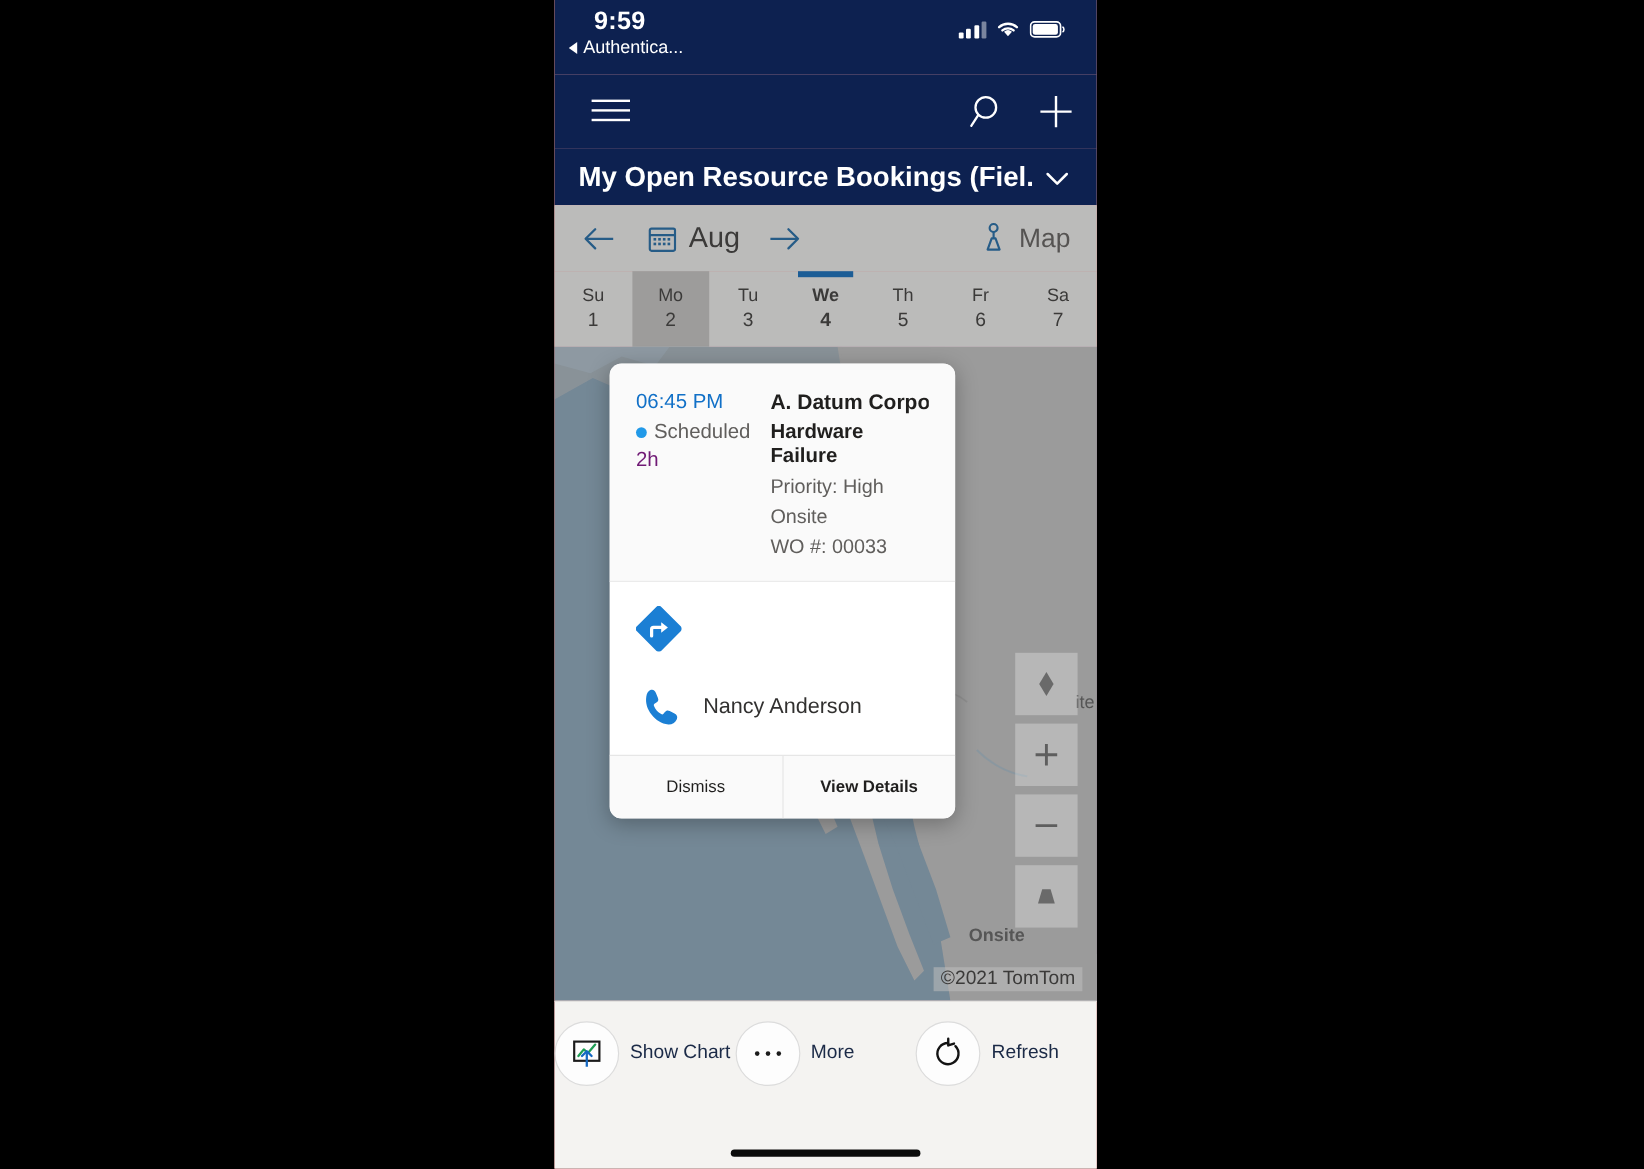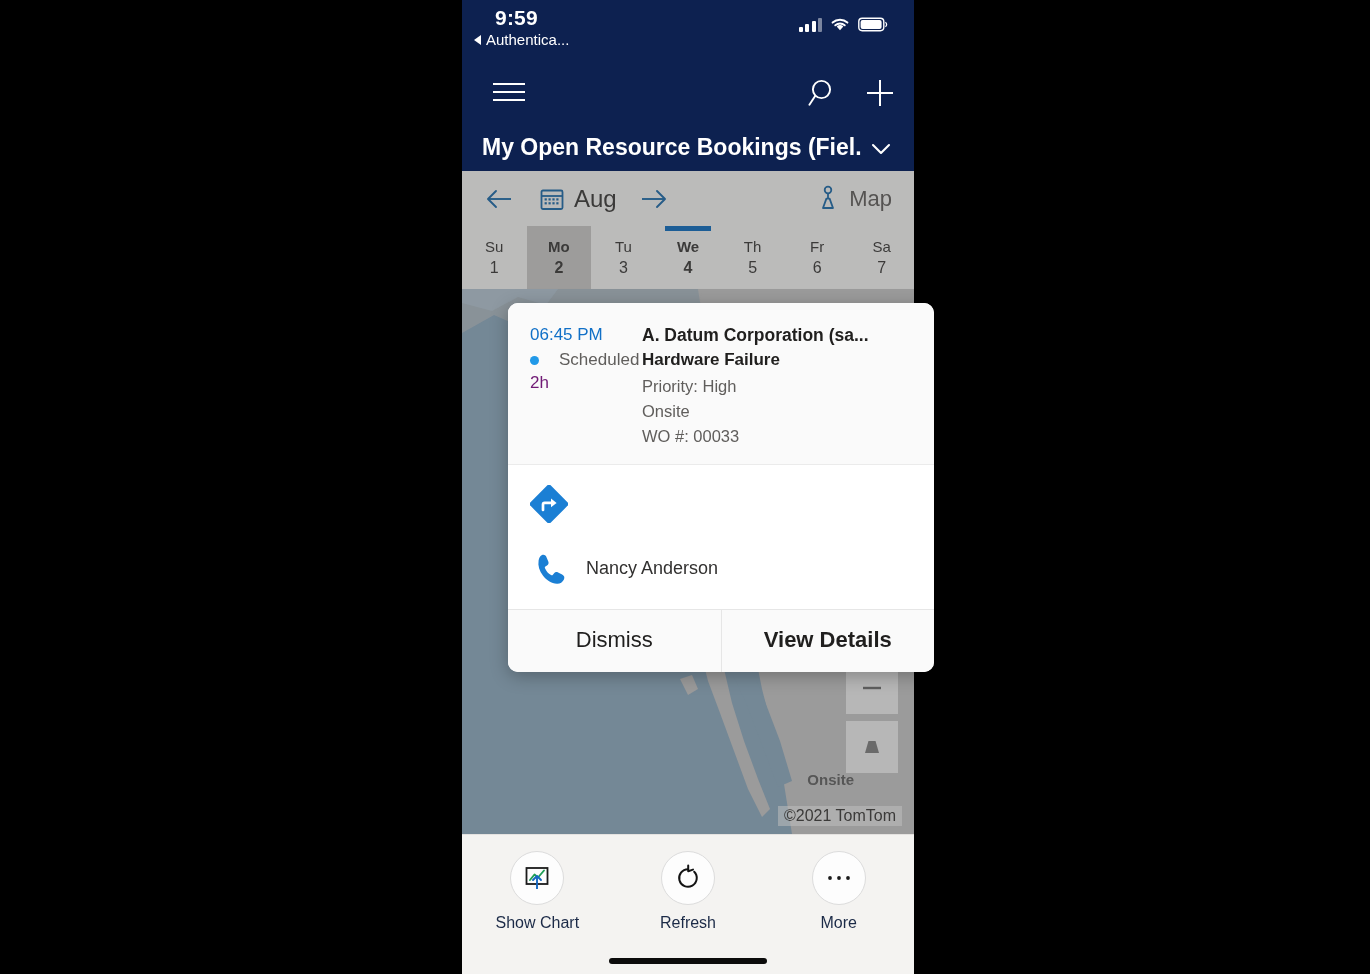--- a/index.html
+++ b/index.html
@@ -173,21 +173,21 @@
     flex-direction: column;
     align-items: center;
     justify-content: center;
     gap: 4px;
     cursor: pointer;
   }
   .daycell .dow { font-size: 15px; color: #3b3a39; }
   .daycell .dnum { font-size: 16px; color: #3b3a39; }
   .daycell.today .dow { font-weight: bold; }
   .daycell.today .dnum { font-weight: bold; }
-  .daycell.selected { background: #c8c6c4; font-weight: bold; }
+  .daycell.selected { background: #c8c6c4; }
   .daycell .topbar {
     position: absolute;
     top: 0; left: 14%;
     width: 72%;
     height: 5px;
     background: #0f6cbd;
   }
 
   
   .scrim-cal {
@@ -249,42 +249,42 @@
     background: rgba(60,60,60,0.12);
     pointer-events: none;
     z-index: 3;
   }
 
   
   .card {
     position: absolute;
     left: 508px;
     top: 303px;
-    width: 426px;
+    width: 288px;
     background: #ffffff;
     border-radius: 10px;
     box-shadow: 0 4px 18px rgba(0,0,0,0.28);
     overflow: hidden;
     z-index: 20;
   }
   .card-top {
     background: #fafafa;
     padding: 22px 22px 16px 22px;
     display: flex;
     gap: 14px;
     border-bottom: 1px solid #ebebeb;
   }
   .card-left { width: 98px; flex: 0 0 98px; }
   .card-time { font-size: 17px; color: #1170c7; margin-bottom: 5px; }
   .card-status {
     font-size: 17px;
     color: #605e5c;
     display: flex;
     align-items: center;
-    gap: 20px;
+    gap: 6px;
     margin-bottom: 3px;
   }
   .card-status .dot {
     width: 9px; height: 9px;
     border-radius: 50%;
     background: #2199e8;
     flex: 0 0 auto;
   }
   .card-dur { font-size: 17px; color: #701a75; padding-left: 0px; }
   .card-right { flex: 1 1 auto; min-width: 0; }
@@ -323,21 +323,21 @@
   .card-actions {
     display: flex;
     border-top: 1px solid #e6e6e6;
     background: #fafafa;
   }
   .card-actions button {
     flex: 1 1 50%;
     border: none;
     background: transparent;
     padding: 17px 0 19px 0;
-    font-size: 22px;
+    font-size: 14px;
     color: #201f1e;
     cursor: pointer;
     font-family: "Liberation Sans", sans-serif;
   }
   .card-actions button.primary { font-weight: bold; }
   .card-actions .divider { width: 1px; background: #e6e6e6; }
 
   
   .bottombar {
     position: relative;
@@ -345,21 +345,21 @@
     background: #f4f3f1;
     border-top: 1px solid #e4e2e0;
     display: flex;
     align-items: flex-start;
     padding-top: 16px;
     box-sizing: border-box;
   }
   .tbitem {
     flex: 1 1 0;
     display: flex;
-    flex-direction: column;
+    flex-direction: row;
     align-items: center;
     gap: 9px;
     cursor: pointer;
   }
   .tbcircle {
     width: 52px; height: 52px;
     border-radius: 50%;
     border: 1px solid #dcdcdc;
     background: #fdfdfd;
     display: flex;
@@ -578,37 +578,37 @@
             <line x1="14" y1="25" x2="14" y2="12" stroke="#1568c2" stroke-width="1.9"></line>
             <polyline points="10,16 14,12 18,16" fill="none" stroke="#1568c2" stroke-width="1.9" stroke-linecap="round" stroke-linejoin="round"></polyline>
           </svg>
         </span>
         <span class="tblabel">Show Chart</span>
       </div>
 
 
       <div class="tbitem">
         <span class="tbcircle">
-          <svg width="28" height="28" viewBox="0 0 28 28">
-            <path d="M14 5.2 a8.8 8.8 0 1 0 6.2 2.6" fill="none" stroke="#131313" stroke-width="2" stroke-linecap="round"></path>
-            <polyline points="14.2,1.6 14.2,7.2 19,5.6" fill="none" stroke="#131313" stroke-width="2" stroke-linecap="round" stroke-linejoin="round"></polyline>
-          </svg>
-        </span>
-        <span class="tblabel">Refresh</span>
-      </div>
-
-      <div class="tbitem">
-        <span class="tbcircle">
           <svg width="28" height="12" viewBox="0 0 28 12">
             <circle cx="5" cy="6" r="1.9" fill="#1b1b1b"></circle>
             <circle cx="14" cy="6" r="1.9" fill="#1b1b1b"></circle>
             <circle cx="23" cy="6" r="1.9" fill="#1b1b1b"></circle>
           </svg>
         </span>
         <span class="tblabel">More</span>
+      </div>
+
+      <div class="tbitem">
+        <span class="tbcircle">
+          <svg width="28" height="28" viewBox="0 0 28 28">
+            <path d="M14 5.2 a8.8 8.8 0 1 0 6.2 2.6" fill="none" stroke="#131313" stroke-width="2" stroke-linecap="round"></path>
+            <polyline points="14.2,1.6 14.2,7.2 19,5.6" fill="none" stroke="#131313" stroke-width="2" stroke-linecap="round" stroke-linejoin="round"></polyline>
+          </svg>
+        </span>
+        <span class="tblabel">Refresh</span>
       </div>
 
       <div class="homebar"></div>
     </div>
 
   </div>
 
   <div class="card">
 
     <div class="card-top">

